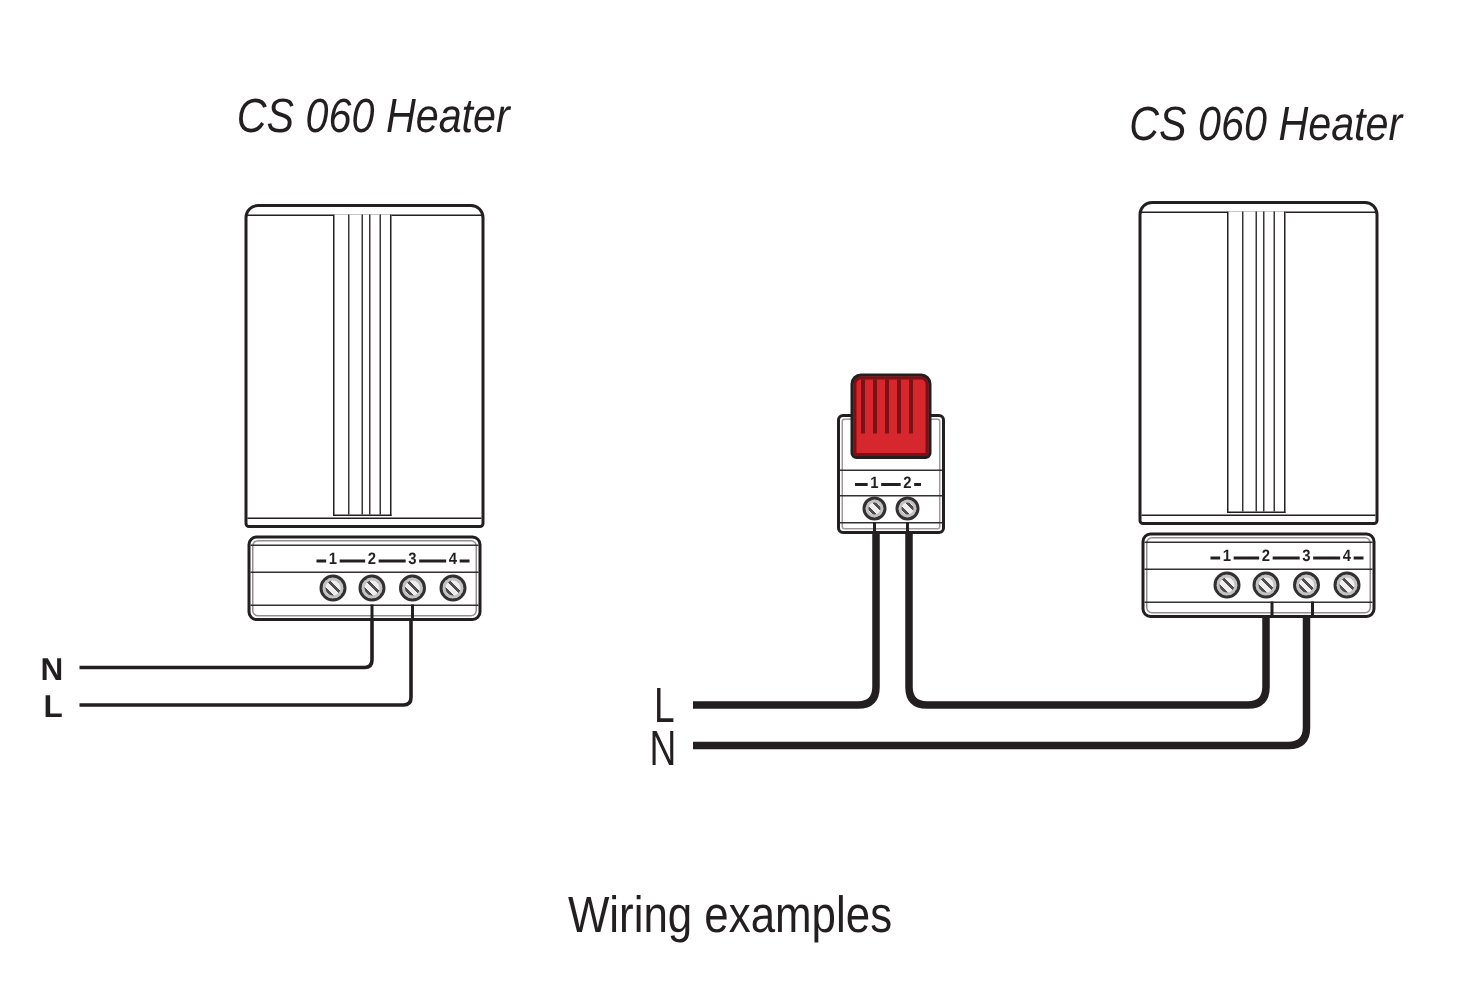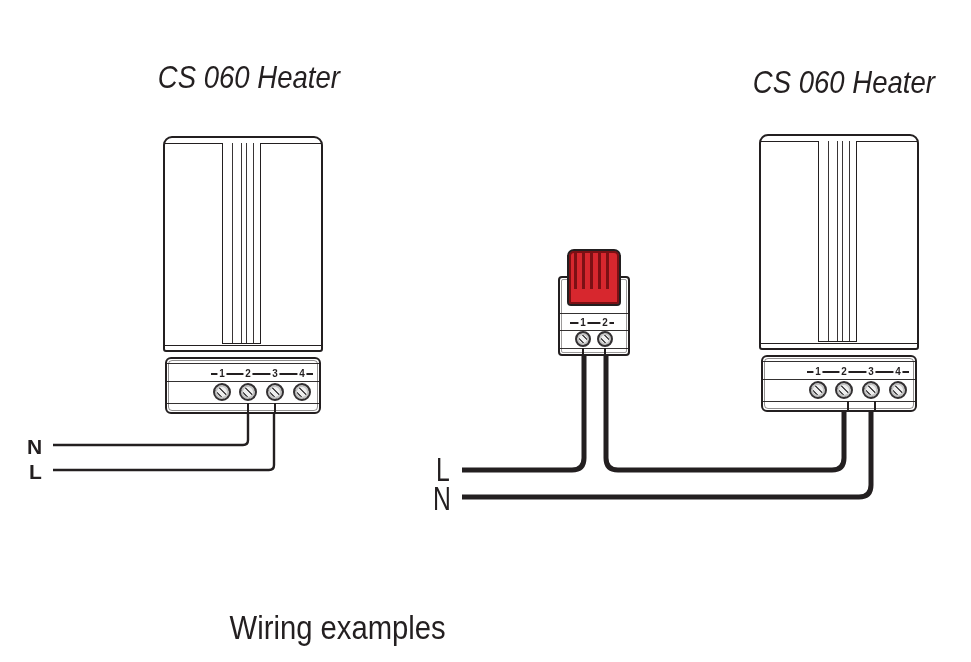--- a/index.html
+++ b/index.html
@@ -1,21 +1,21 @@
 <!DOCTYPE html>
 <html style="--ink: #231f20; --knob-red: #d7272e; --knob-red-dark: #7c1014;"><head>
 <meta charset="utf-8">
 <style>
   html,body{margin:0;padding:0;background:#fff;}
   #stage{position:relative;width:971px;height:662px;background:#fff;overflow:hidden;
          font-family:"Liberation Sans",sans-serif;color:var(--ink,#231f20);}
   
   .title{position:absolute;width:200px;text-align:center;font-size:32px;line-height:1.05;white-space:nowrap;font-style:italic;}
   .title>span{display:inline-block;transform:scaleX(.86);transform-origin:center;}
-  .caption{position:absolute;left:212px;top:608px;width:400px;text-align:left;font-size:34px;white-space:nowrap;}
+  .caption{position:absolute;left:212px;top:591px;width:400px;text-align:right;font-size:34px;white-space:nowrap;}
   .caption>span{display:inline-block;transform:scaleX(.86);transform-origin:center;}
   .wlab-b{position:absolute;font-size:21px;font-weight:700;line-height:1;}
   .wlab-t{position:absolute;font-size:33px;font-weight:400;line-height:1;}
   .wlab-t>span{display:inline-block;transform:scaleX(.75);transform-origin:left;}
   
   #wires{position:absolute;left:0;top:0;z-index:0;}
   
   .heater{position:absolute;width:160px;height:278px;z-index:2;}
   .hbody{position:absolute;left:0;top:0;width:160px;height:216px;background:#fff;
          border:2px solid var(--ink);border-radius:9px 9px 3px 3px;box-sizing:border-box;}

